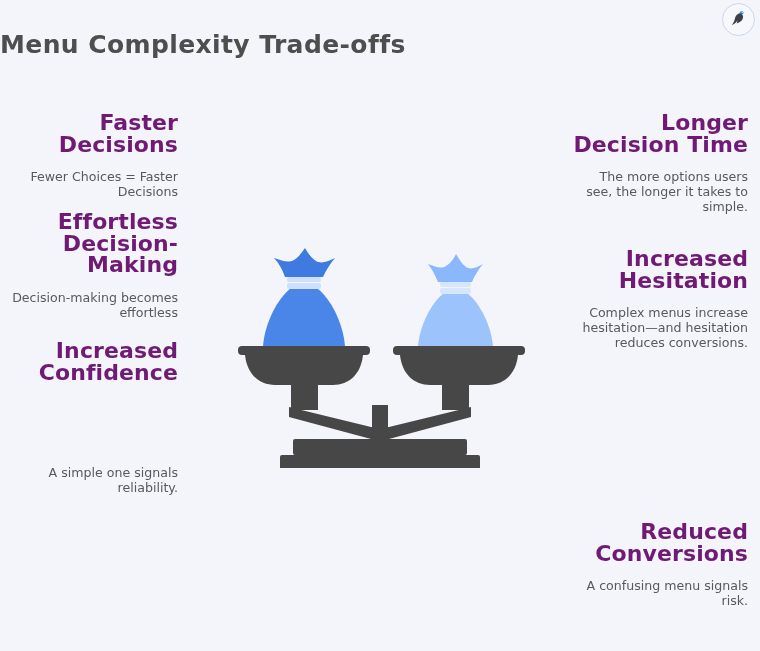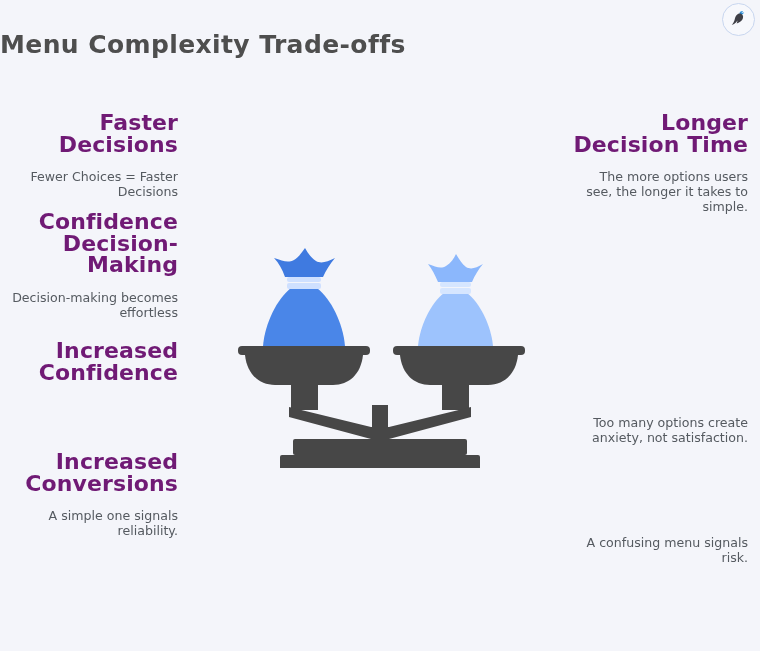--- a/index.html
+++ b/index.html
@@ -119,50 +119,51 @@
   <div class="title">Menu Complexity Trade-offs</div>
 
   <div class="col col-left">
 
     <div class="item l0">
       <div class="item-title">Faster Decisions</div>
       <div class="item-desc">Fewer Choices = Faster Decisions</div>
     </div>
 
     <div class="item l1">
-      <div class="item-title">Confidence Decision-Making</div>
+      <div class="item-title">Effortless Decision-Making</div>
       <div class="item-desc">Decision-making becomes effortless</div>
     </div>
 
     <div class="item l2">
       <div class="item-title">Increased Confidence</div>
     </div>
 
     <div class="item l3">
-      <div class="item-title">Increased Conversions</div>
       <div class="item-desc">A simple one signals reliability.</div>
     </div>
 
   </div>
 
   <div class="col col-right">
 
     <div class="item r0">
       <div class="item-title">Longer Decision Time</div>
       <div class="item-desc">The more options users see, the longer it takes to simple.</div>
     </div>
 
     <div class="item r1">
+      <div class="item-title">Increased Hesitation</div>
+      <div class="item-desc">Complex menus increase hesitation—and hesitation reduces conversions.</div>
     </div>
 
     <div class="item r2">
-      <div class="item-desc">Too many options create anxiety, not satisfaction.</div>
     </div>
 
     <div class="item r3">
+      <div class="item-title">Reduced Conversions</div>
       <div class="item-desc">A confusing menu signals risk.</div>
     </div>
 
   </div>
 
   <div class="scale-wrap">
     <svg width="310" height="225" viewBox="0 0 310 225" aria-hidden="true">
 
       <g>
 

